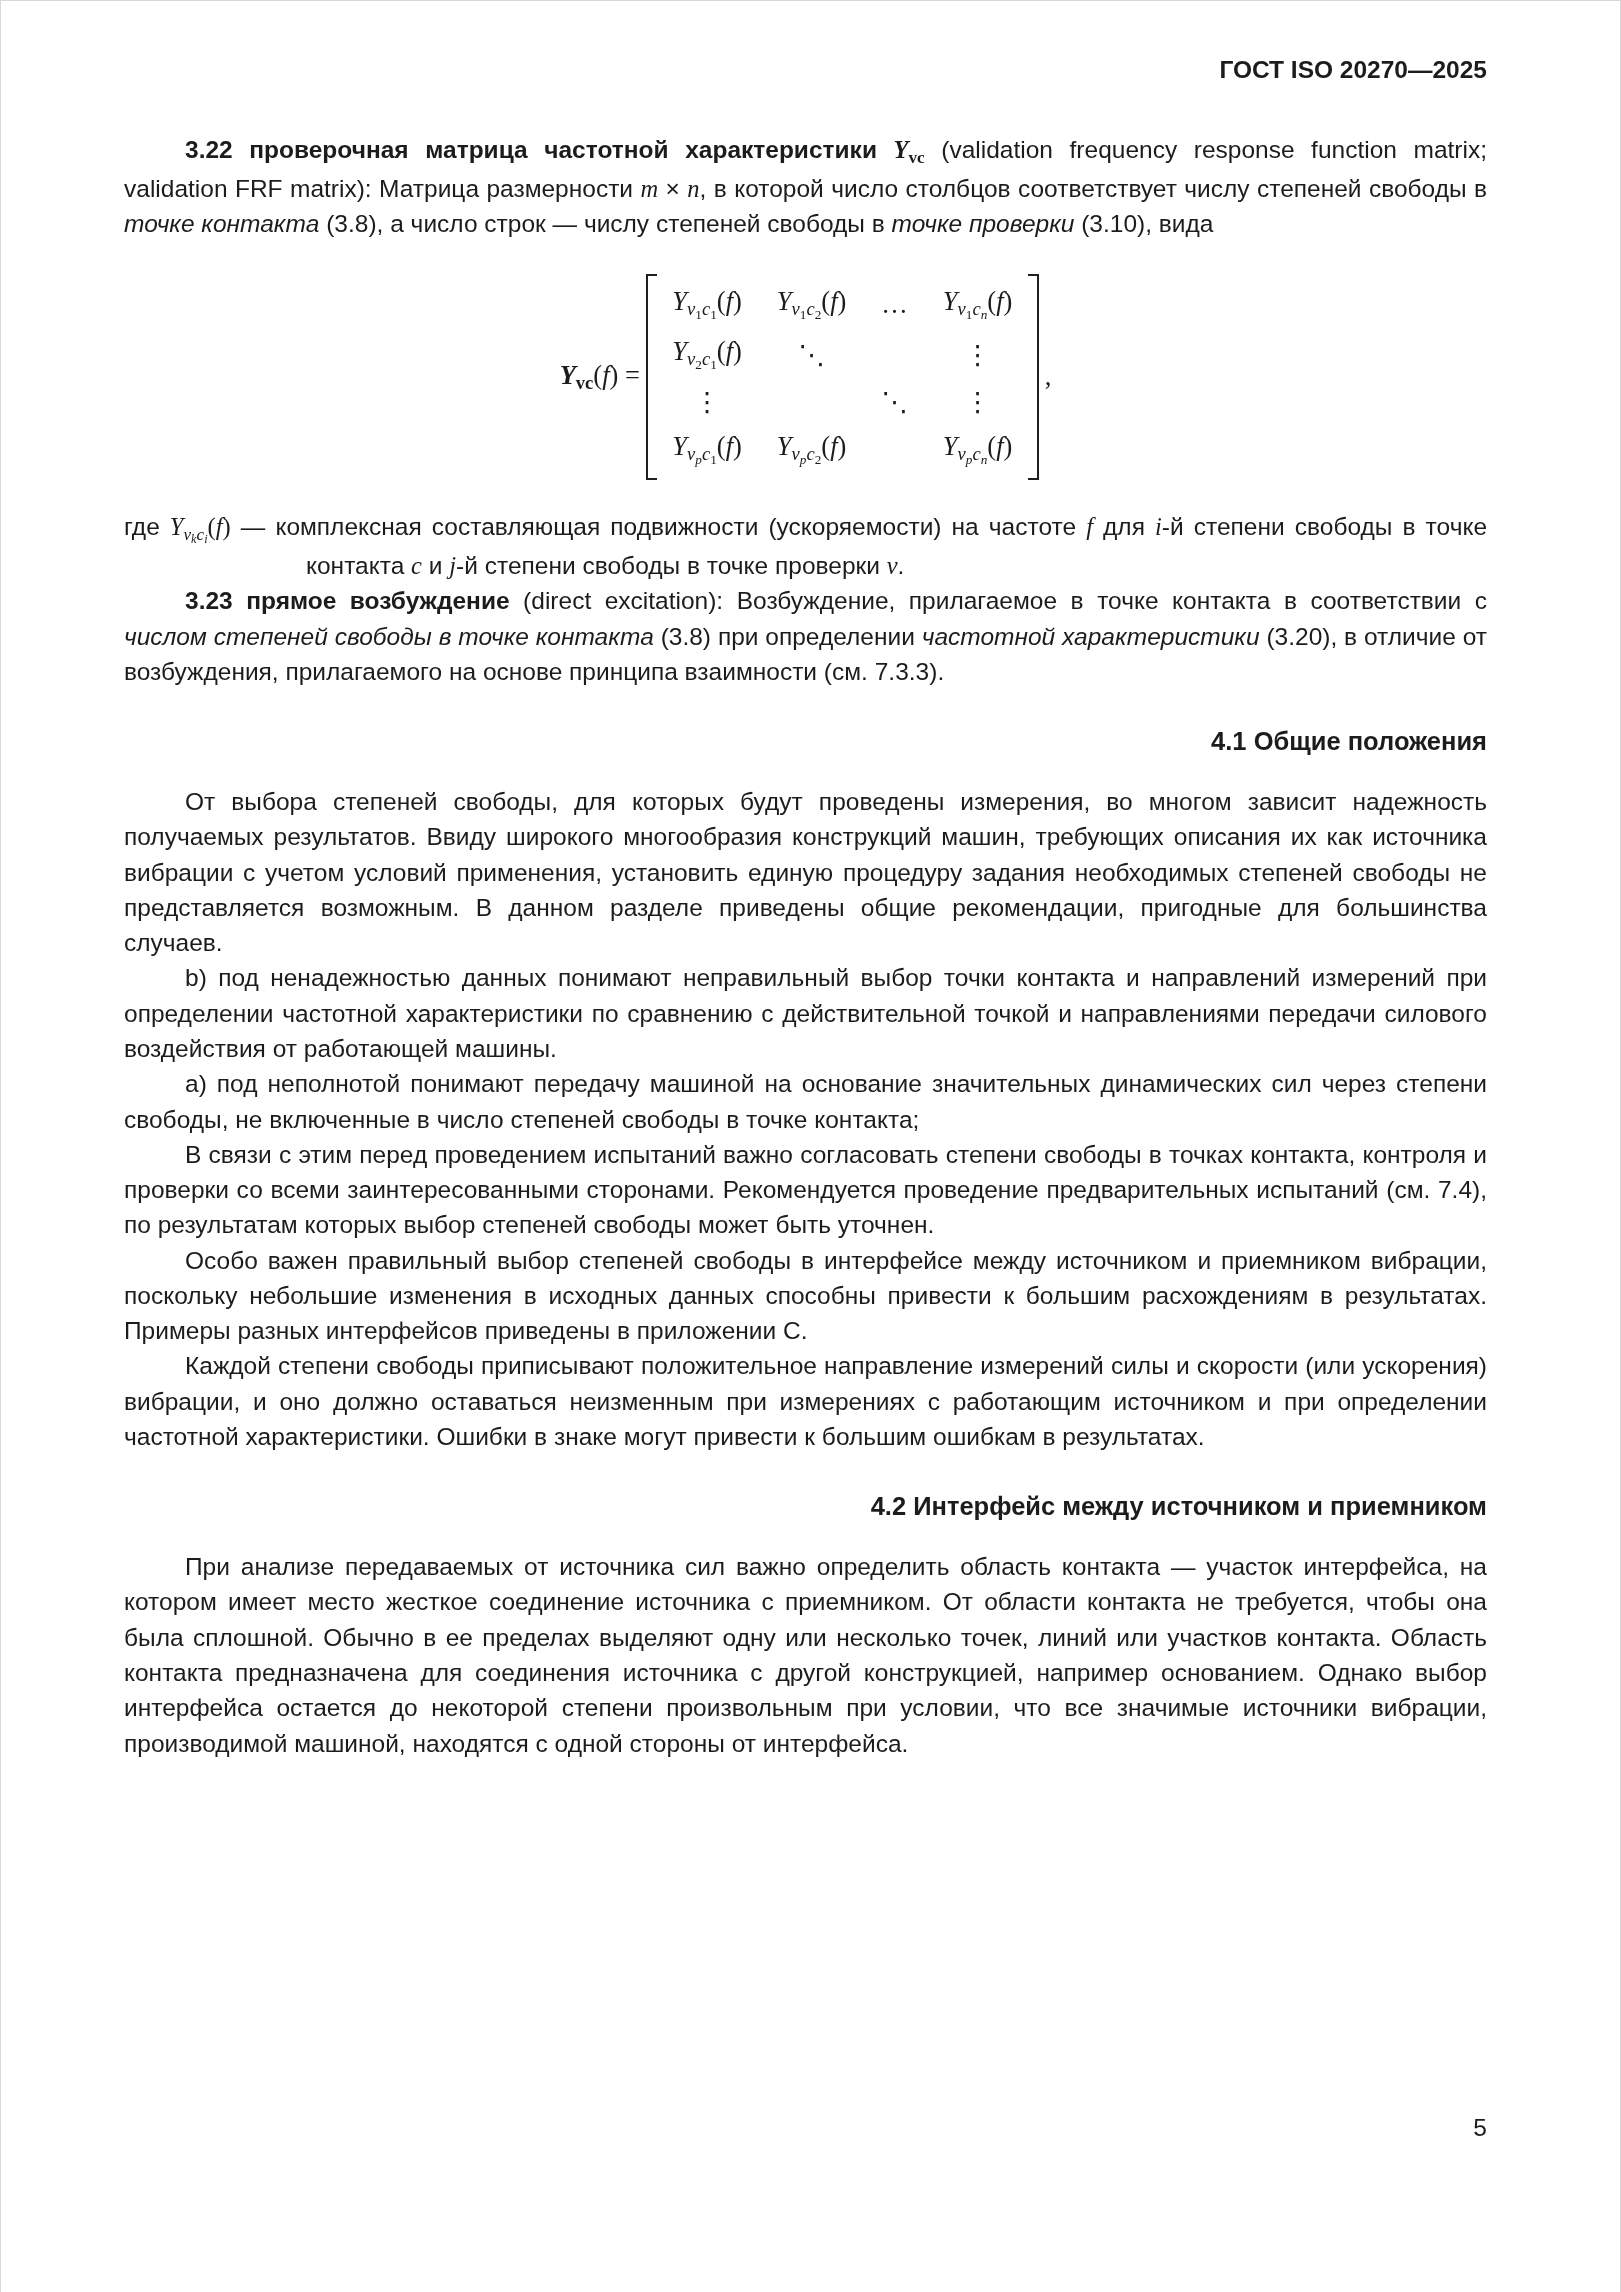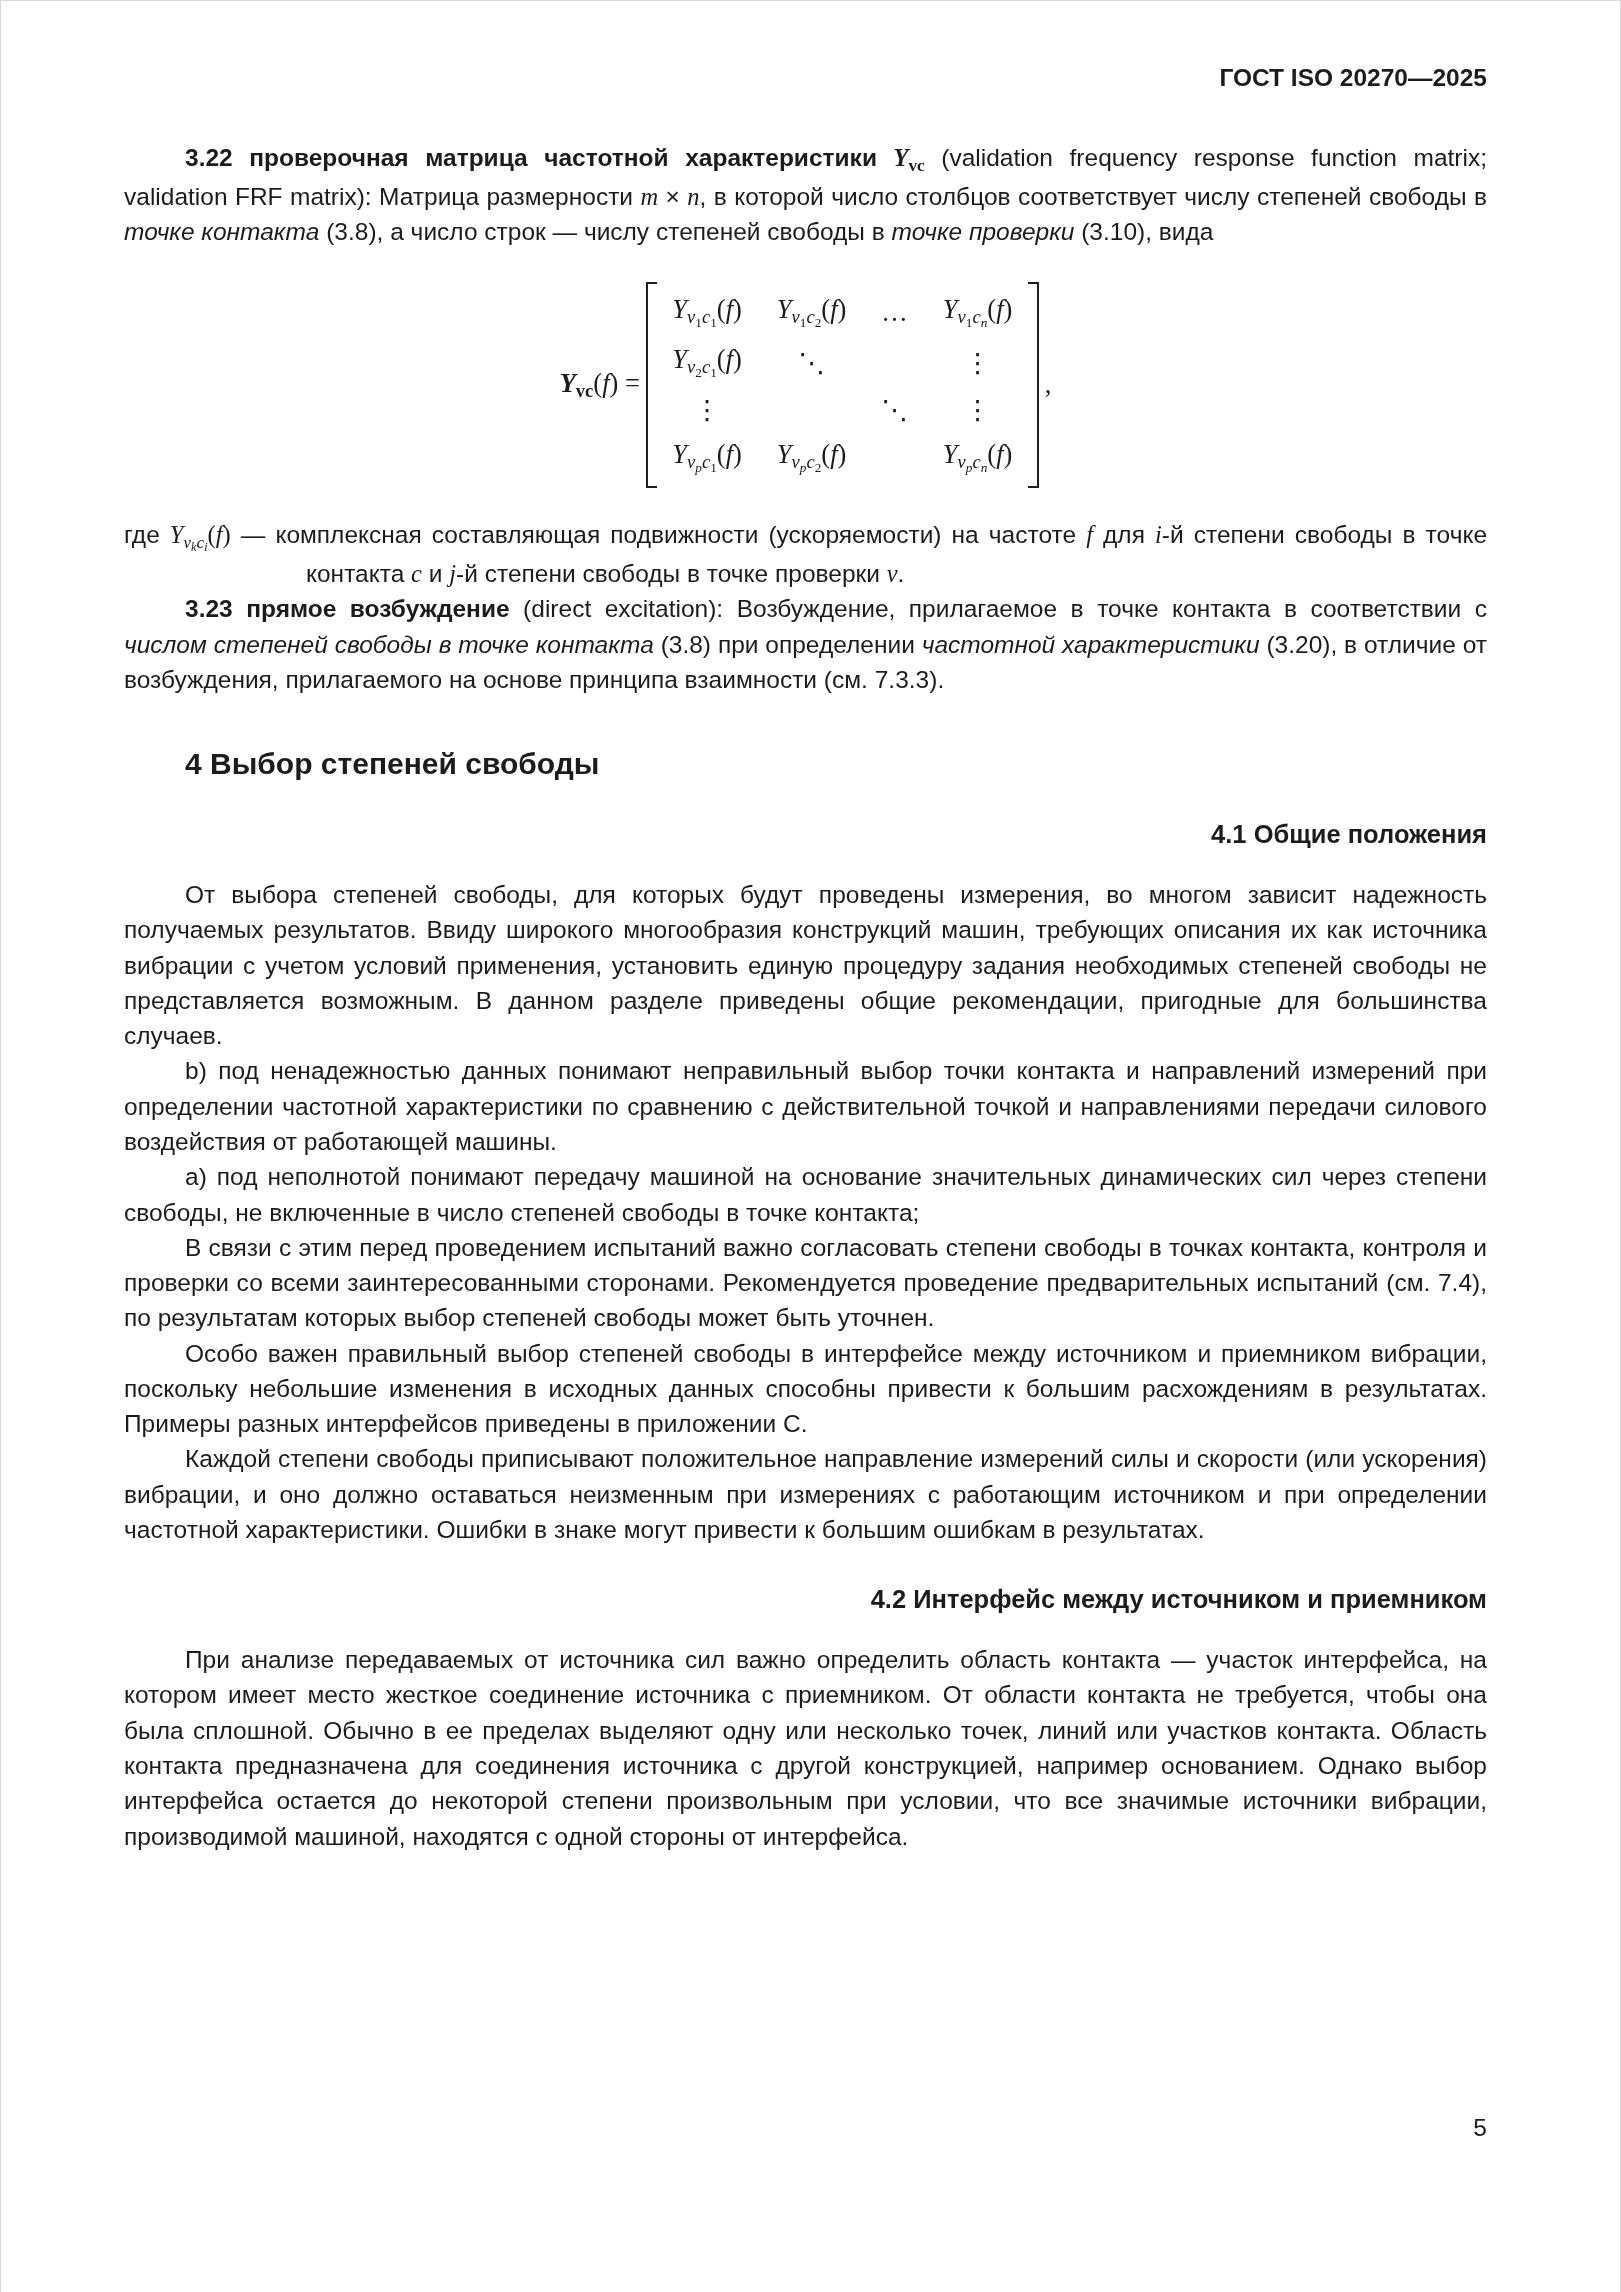--- a/index.html
+++ b/index.html
@@ -13,21 +13,21 @@
     box-sizing: border-box;
     color: #1c1c1c;
     font-family: "Liberation Sans", sans-serif;
     font-size: 24.5px;
     line-height: 1.44;
   }
   .content {
     position: absolute;
     left: 123px;
     right: 133px;
-    top: 12px;
+    top: 4px;
     padding-top: 47px;
   }
   .doc-header {
     text-align: right;
     font-weight: bold;
     margin: 0 0 45px 0;
   }
   p.body {
     margin: 0;
     text-align: justify;
@@ -130,21 +130,20 @@
           <span class="mcell"><span style="font-style: italic;">Y</span><span class="s1" style="font-style: italic;">v</span><span class="s2" style="font-style: italic;">p</span><span class="s1" style="font-style: italic;">c</span><span class="s2" style="font-style: italic;">n</span><span>(</span><span style="font-style: italic;">f</span><span>)</span></span>
         </span>
       <span class="bracket right"></span>
       <span class="math comma">,</span>
     </div>
 
     <p class="where"><span>где </span><span class="math" style="font-style: italic;">Y</span><span class="s1 math" style="font-style: italic;">v</span><span class="s2 math" style="font-style: italic;">k</span><span class="s1 math" style="font-style: italic;">c</span><span class="s2 math" style="font-style: italic;">i</span><span class="math">(</span><span class="math" style="font-style: italic;">f</span><span class="math">)</span><span> — комплексная составляющая подвижности (ускоряемости) на частоте </span><span class="math" style="font-style: italic;">f</span><span> для </span><span class="math" style="font-style: italic;">i</span><span>-й степени свободы в точке контакта </span><span class="math" style="font-style: italic;">c</span><span> и </span><span class="math" style="font-style: italic;">j</span><span>-й степени свободы в точке проверки </span><span class="math" style="font-style: italic;">v</span><span>.</span></p>
 
     <p class="body"><span style="font-weight: bold;">3.23 </span><span style="font-weight: bold;">прямое возбуждение</span><span> (direct excitation): Возбуждение, прилагаемое в точке контакта в соответствии с </span><span style="font-style: italic;">числом степеней свободы в точке контакта</span><span> (3.8) при определении </span><span style="font-style: italic;">частотной характеристики</span><span> (3.20), в отличие от возбуждения, прилагаемого на основе принципа взаимности (см. 7.3.3).</span></p>
 
-    <h2 class="sec">4 Выбор степеней свободы</h2>
 
     <h3 class="subsec">4.1 Общие положения</h3>
 
     <p class="body">От выбора степеней свободы, для которых будут проведены измерения, во многом зависит надежность получаемых результатов. Ввиду широкого многообразия конструкций машин, требующих описания их как источника вибрации с учетом условий применения, установить единую процедуру задания необходимых степеней свободы не представляется возможным. В данном разделе приведены общие рекомендации, пригодные для большинства случаев.</p>
     <p class="body">b) под ненадежностью данных понимают неправильный выбор точки контакта и направлений измерений при определении частотной характеристики по сравнению с действительной точкой и направлениями передачи силового воздействия от работающей машины.</p>
     <p class="body">a) под неполнотой понимают передачу машиной на основание значительных динамических сил через степени свободы, не включенные в число степеней свободы в точке контакта;</p>
     <p class="body">В связи с этим перед проведением испытаний важно согласовать степени свободы в точках контакта, контроля и проверки со всеми заинтересованными сторонами. Рекомендуется проведение предварительных испытаний (см. 7.4), по результатам которых выбор степеней свободы может быть уточнен.</p>
     <p class="body">Особо важен правильный выбор степеней свободы в интерфейсе между источником и приемником вибрации, поскольку небольшие изменения в исходных данных способны привести к большим расхождениям в результатах. Примеры разных интерфейсов приведены в приложении C.</p>
     <p class="body">Каждой степени свободы приписывают положительное направление измерений силы и скорости (или ускорения) вибрации, и оно должно оставаться неизменным при измерениях с работающим источником и при определении частотной характеристики. Ошибки в знаке могут привести к большим ошибкам в результатах.</p>
 

